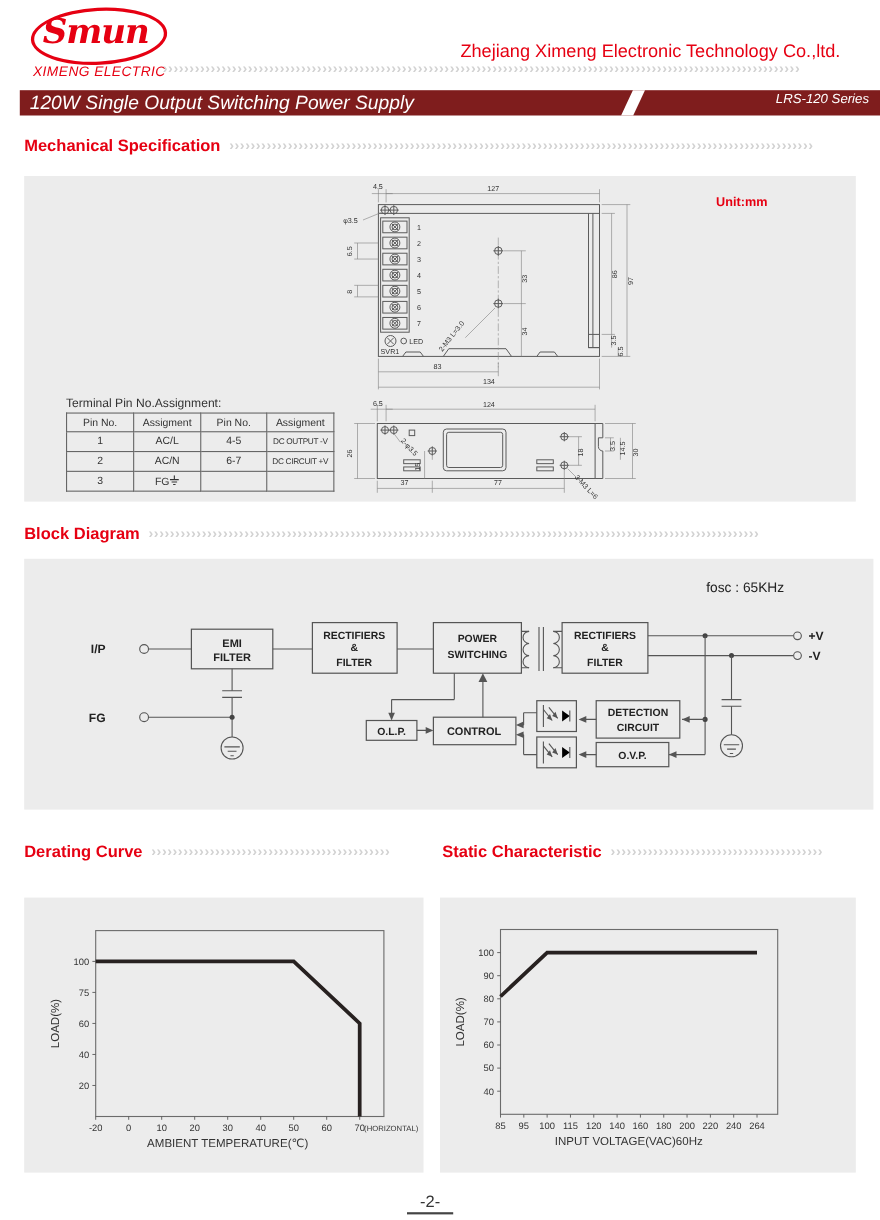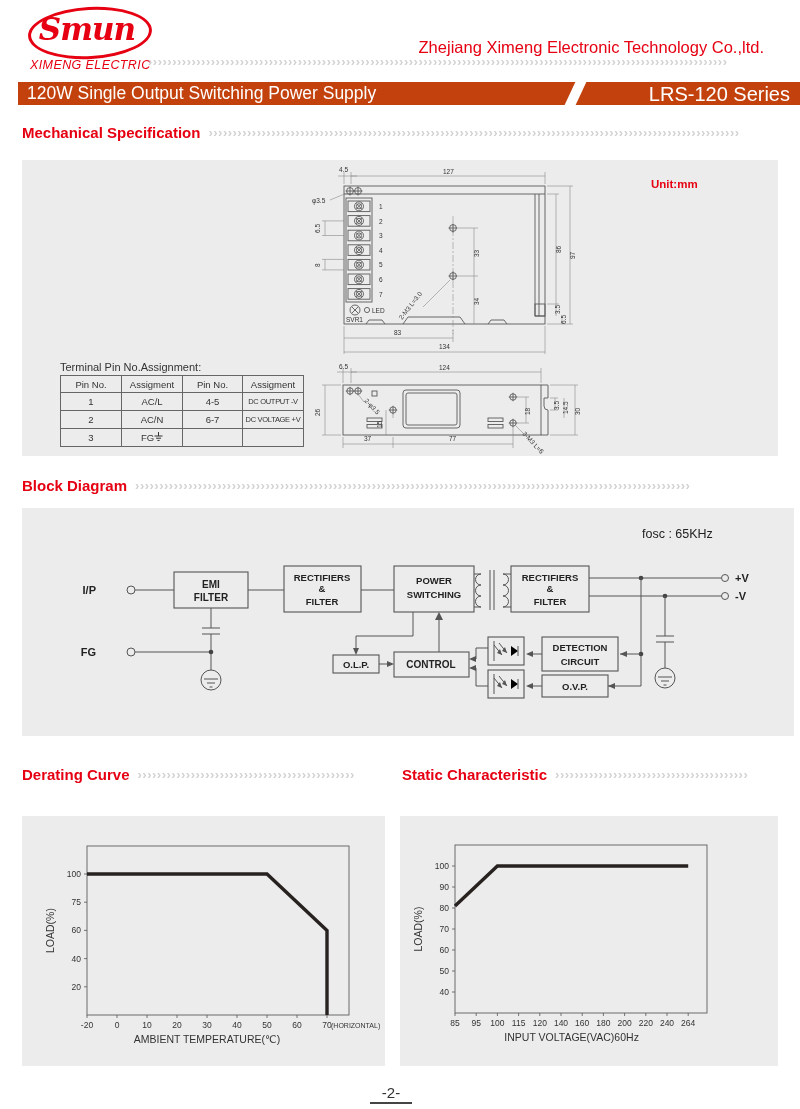--- a/index.html
+++ b/index.html
@@ -13,23 +13,23 @@
   .logo-text{position:absolute;left:0;top:6px;width:118px;text-align:center;
              font-family:"DejaVu Serif","Liberation Serif",serif;font-style:italic;font-weight:bold;
              font-size:31px;color:#e60012;letter-spacing:-1px;}
   .logo-sub{position:absolute;left:2px;top:53px;width:130px;font-size:12.5px;font-weight:normal;
             font-style:italic;color:#e60012;letter-spacing:0.4px;}
   .company{right:36px;top:38px;font-size:16.5px;color:#e60012;}
   .chevrons{color:#d2d2d2;font-weight:bold;font-size:13px;line-height:14px;letter-spacing:0.5px;
             overflow:hidden;white-space:nowrap;height:14px;}
   .hdr-chev{left:148px;top:55px;width:642px;}
   
-  .banner{left:18px;top:82px;width:782px;height:23px;background:#c2410c;}
+  .banner{left:18px;top:82px;width:782px;height:23px;background:#7f1d1d;font-style:italic;}
   .banner-title{position:absolute;left:9px;top:1px;font-size:17.5px;color:#fff;}
-  .banner-series{position:absolute;right:10px;top:1px;font-size:20px;color:#fff;}
+  .banner-series{position:absolute;right:10px;top:1px;font-size:12px;color:#fff;}
   .banner-slash{position:absolute;left:552px;top:0;width:11px;height:23px;background:#fff;
                 transform:skewX(-25deg);}
   
   .sect{display:flex;align-items:baseline;}
   .sect .t{font-size:15px;font-weight:600;color:#e60012;white-space:nowrap;}
   .sect .chevrons{flex:1;margin-left:8px;position:relative;top:-1px;}
   .graybox{background:#ececec;}
   
   .dwg line,.dwg path,.dwg rect,.dwg circle,.dwg polyline{stroke:#5a5a5a;fill:none;stroke-width:0.9;}
   .dwg .dim{stroke:#808080;stroke-width:0.55;}
@@ -288,21 +288,21 @@
       <tr>
         <td>1</td>
         <td>AC/L</td>
         <td>4-5</td>
         <td class="dcout">DC OUTPUT -V</td>
       </tr>
       <tr>
         <td>2</td>
         <td>AC/N</td>
         <td>6-7</td>
-        <td class="dcout">DC VOLTAGE +V</td>
+        <td class="dcout">DC CIRCUIT +V</td>
       </tr>
       <tr>
         <td>3</td>
         <td>
           <span>FG</span><svg width="9" height="10" viewBox="0 0 9 10" style="vertical-align:-1px">
                 <g stroke="#333" fill="none">
                   <line x1="4.5" y1="0" x2="4.5" y2="4"></line>
                   <line x1="0.5" y1="4" x2="8.5" y2="4"></line>
                   <line x1="2" y1="6.2" x2="7" y2="6.2"></line>
                   <line x1="3.4" y1="8.4" x2="5.6" y2="8.4"></line>

